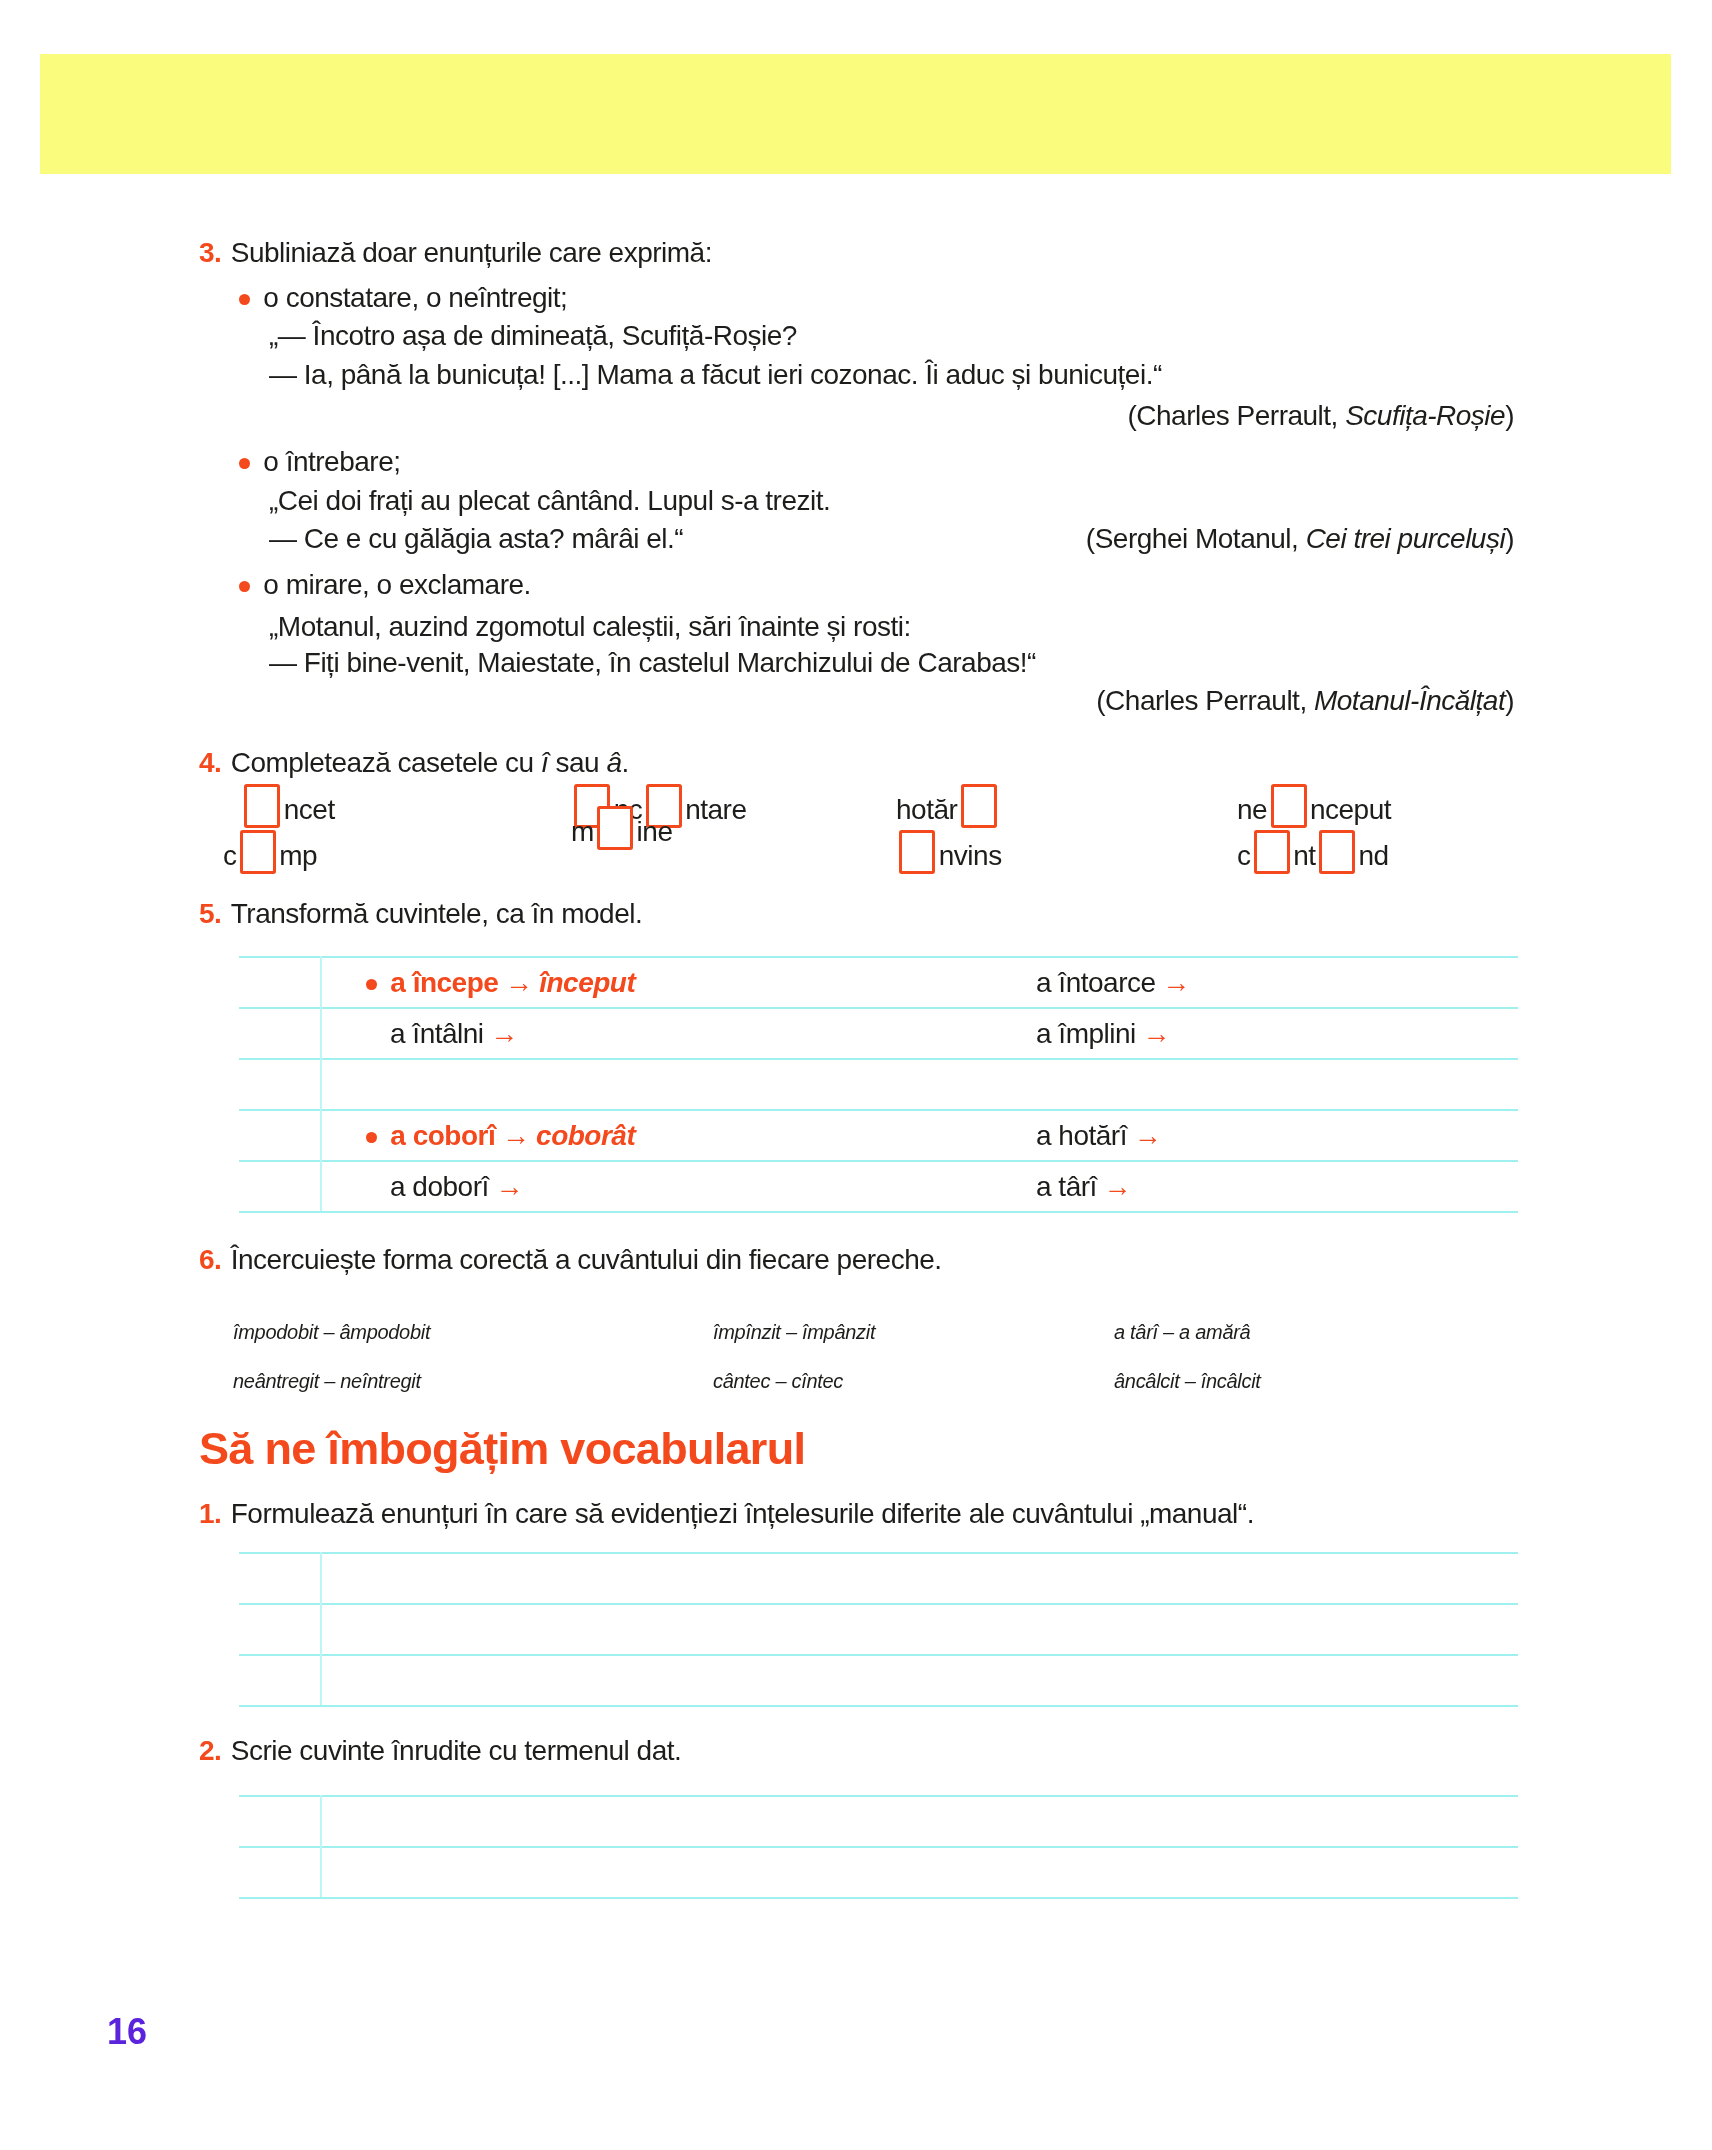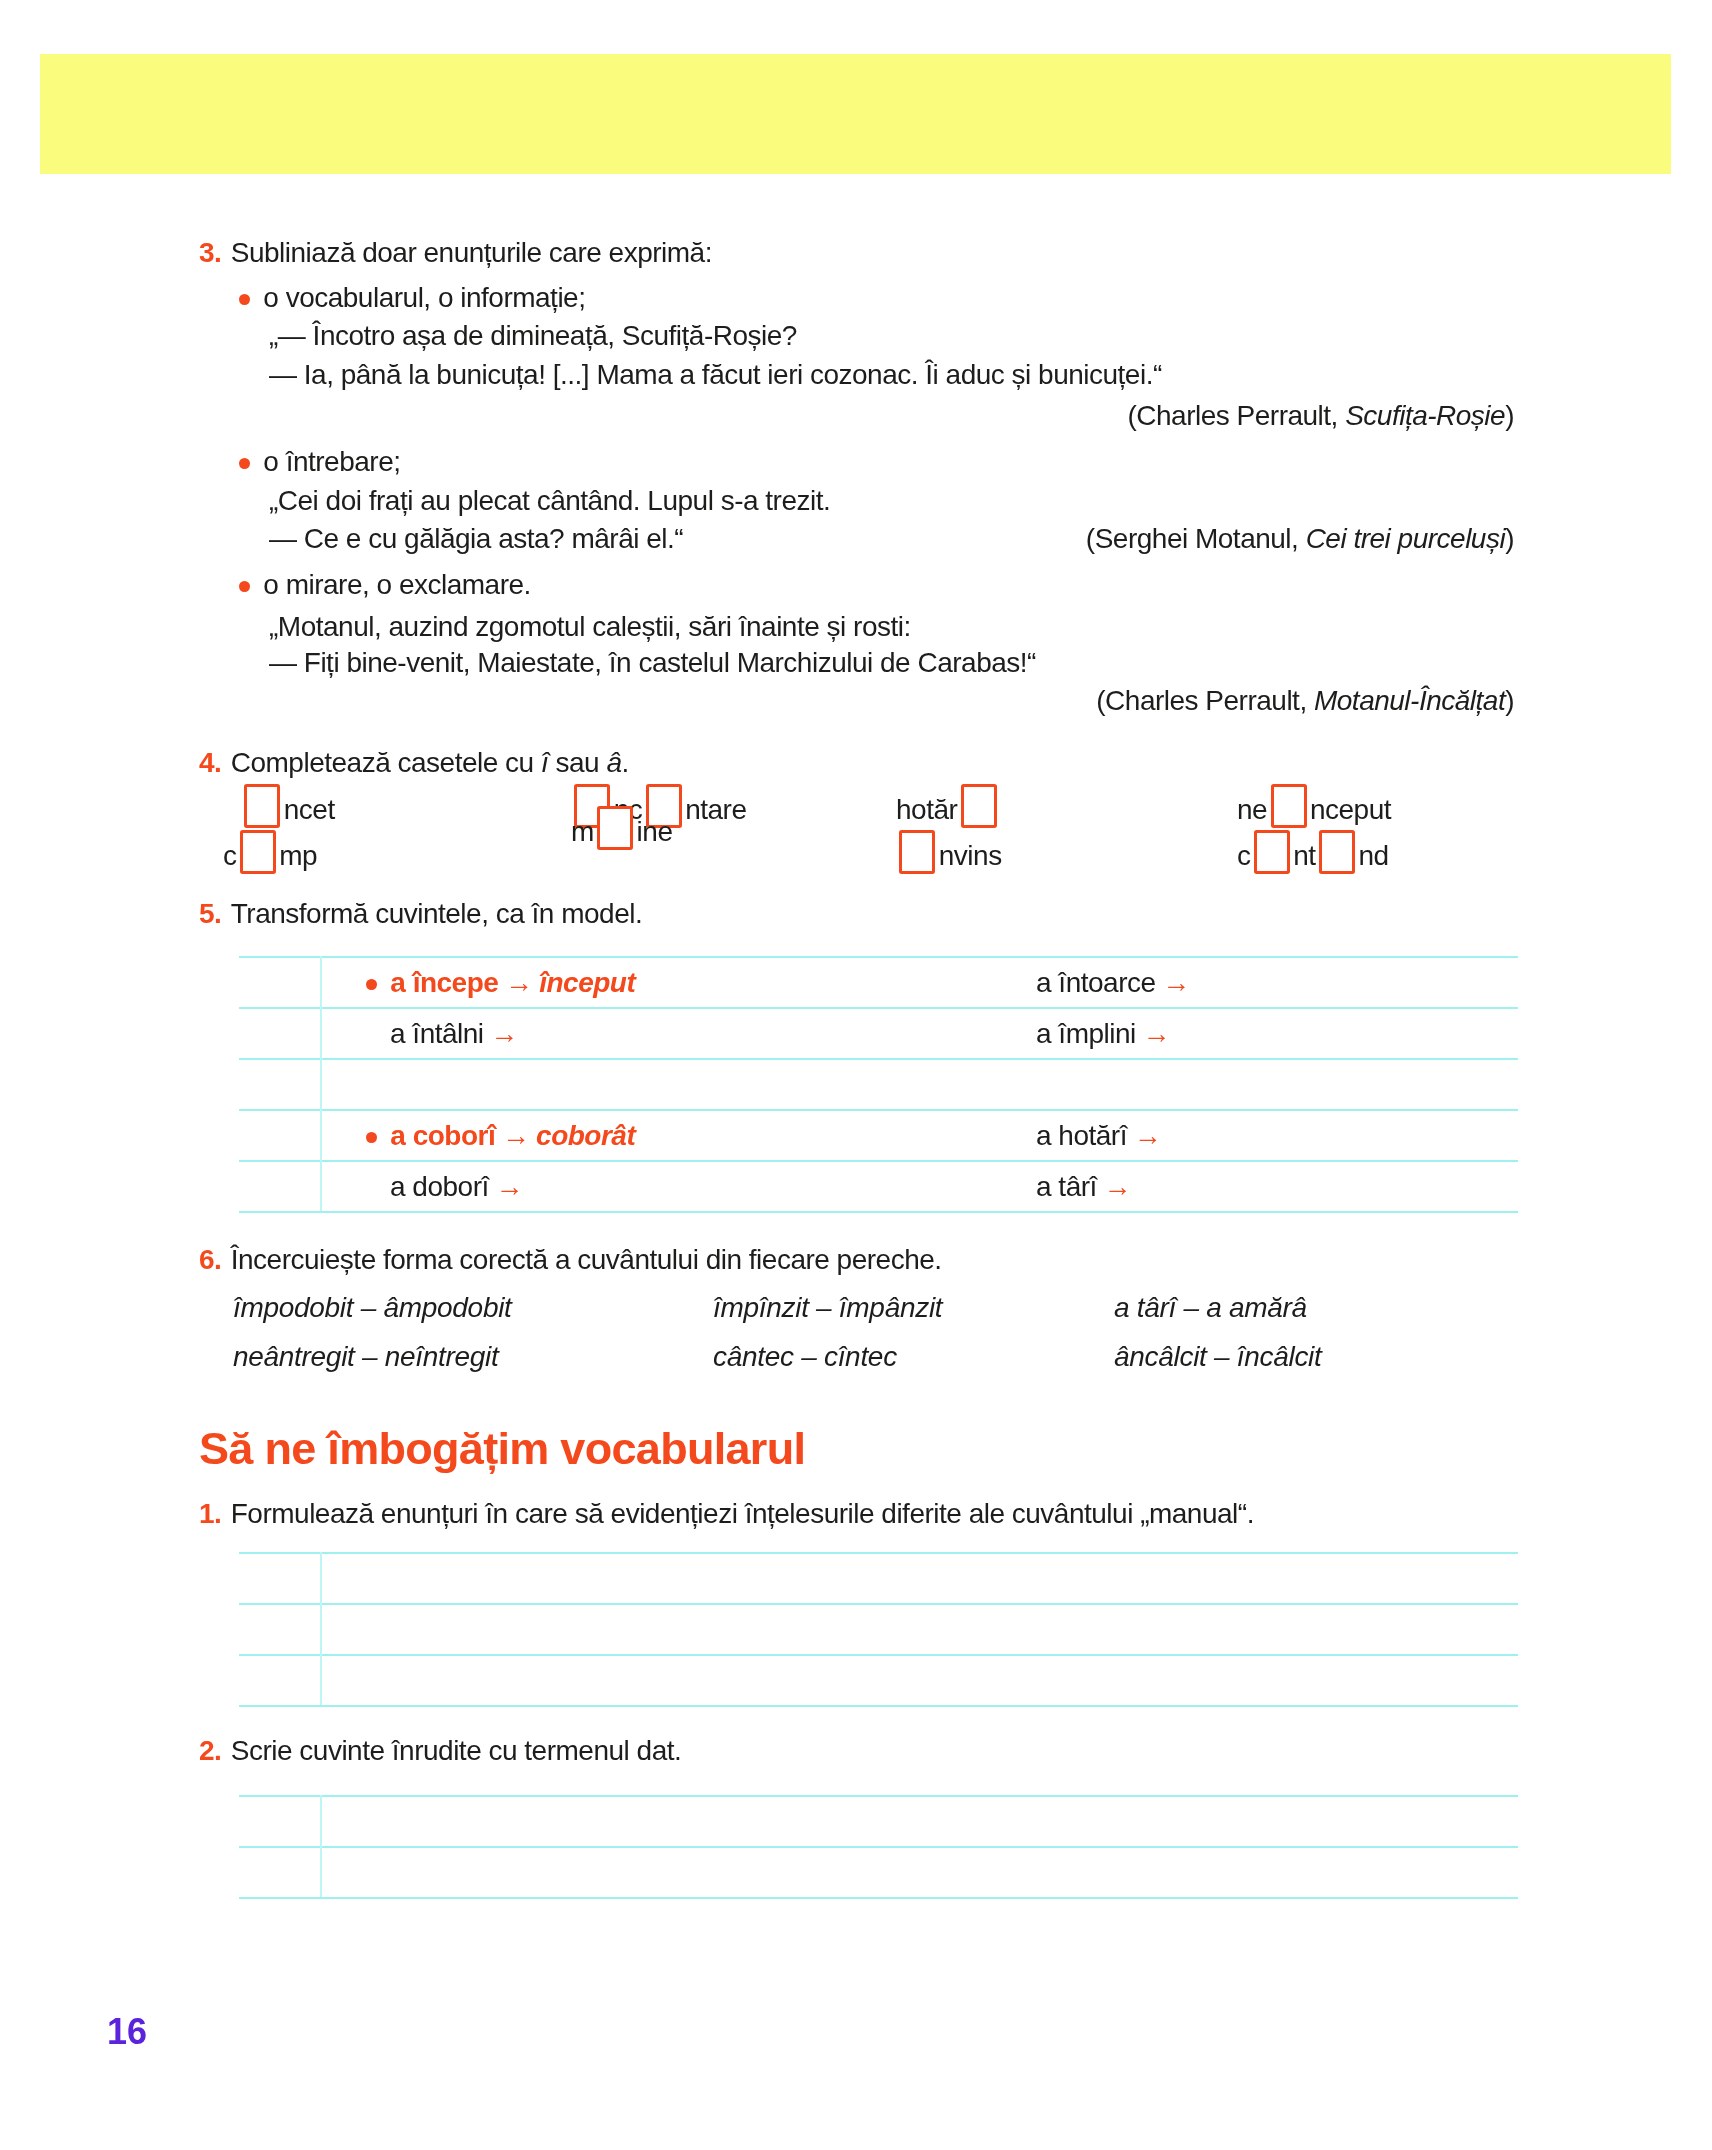--- a/index.html
+++ b/index.html
@@ -33,40 +33,40 @@
   .cbox{
     display:inline-block;width:30px;height:38px;border:3.4px solid var(--accent);
     border-radius:2.7px;vertical-align:-9.4px;margin:0 3.4px;background:#fff;
   }
   
   .table{position:absolute;left:239px;width:1279px;border-bottom:2.7px solid var(--cyan);}
   .trow{position:relative;height:49px;border-top:2.7px solid var(--cyan);line-height:49px;font-size:28px;letter-spacing:-0.5px;white-space:nowrap;}
   .vline{position:absolute;left:81px;top:0;bottom:0;width:2px;background:var(--cyan-light);z-index:1;}
   .cell{position:absolute;top:0;}
   
-  .pair{position:absolute;height:36px;line-height:36px;font-size:28px;font-style:italic;letter-spacing:-0.3px;white-space:nowrap;}
+  .pair{position:absolute;height:36px;line-height:36px;font-size:20px;font-style:italic;letter-spacing:-0.3px;white-space:nowrap;margin-top:24px;}
   .sec-title{
     position:absolute;left:199px;top:1418px;height:62px;line-height:62px;
     font-size:45px;font-weight:bold;color:var(--accent);letter-spacing:-0.7px;white-space:nowrap;
   }
   .pageno{position:absolute;left:107px;top:2012px;height:39px;line-height:39px;font-size:36px;font-weight:bold;color:var(--purple);}
 </style>
 </head>
 <body>
 
 <div class="page">
 
   <div class="band"></div>
 
   <div class="line" style="left:199px;top:235px">
     <span class="num">3.</span><span>Subliniază doar enunțurile care exprimă:</span>
   </div>
 
   <div class="line" style="left:239px;top:280px">
-    <span class="dot"></span><span>o vocabularul, o informație;</span>
+    <span class="dot"></span><span>o constatare, o neîntregit;</span>
   </div>
   <div class="line" style="left:269px;top:318px">„— Încotro așa de dimineață, Scufiță-Roșie?</div>
   <div class="line" style="left:269px;top:357px">— Ia, până la bunicuța! [...] Mama a făcut ieri cozonac. Îi aduc și bunicuței.“</div>
   <div class="line attr" style="top:398px">
     <span>(Charles Perrault, </span><i>Scufița-Roșie</i><span>)</span>
   </div>
 
   <div class="line" style="left:239px;top:444px">
     <span class="dot"></span><span>o întrebare;</span>
   </div>

